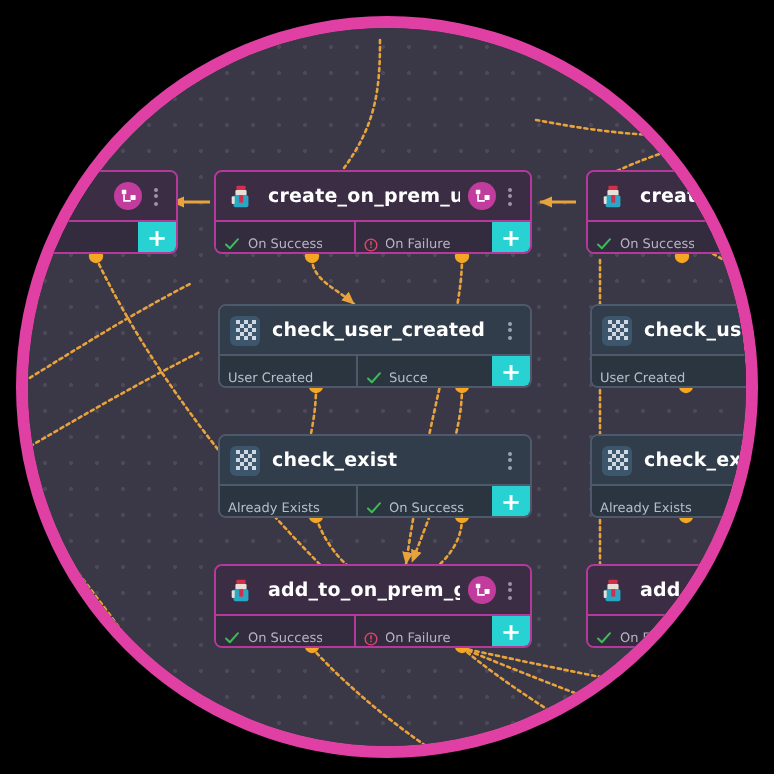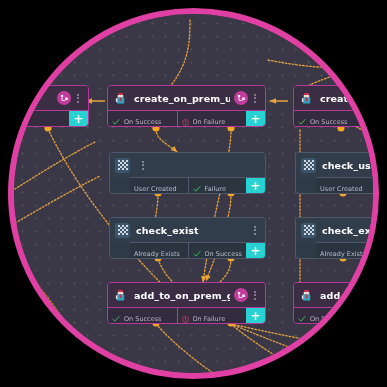--- a/index.html
+++ b/index.html
@@ -50,21 +50,21 @@
 
   .badge{width:14px;height:14px;border-radius:50%;background:#c13c9c;flex:0 0 auto;
          display:flex;align-items:center;justify-content:center;margin-left:4px;}
   .kebab{width:10px;flex:0 0 auto;display:flex;flex-direction:column;align-items:center;
          gap:1.5px;margin-left:2px;}
   .kebab i{width:2px;height:2px;border-radius:50%;background:#9b93a8;display:block;}
   .node.slate .kebab i{background:#97a3b2;}
 
   .nfoot{display:flex;height:16px;box-sizing:border-box;}
   .node.magenta .nfoot{border-top:1px solid #b5399a;background:#332c3e;}
-  .node.slate   .nfoot{border-top:1px solid #4e5a6b;background:#2b3540;margin-left:20px;}
+  .node.slate   .nfoot{border-top:1px solid #4e5a6b;background:#2b3540;}
 
   .port{display:flex;align-items:flex-end;padding:0 4px;box-sizing:border-box;
         font-size:6.5px;color:#b9b3c4;white-space:nowrap;overflow:hidden;flex:1 1 0;}
   .node.slate .port{color:#b4bfcc;}
   .port + .port{border-left:1px solid #b5399a;}
   .node.slate .port + .port{border-left:1px solid #4e5a6b;}
   .port .pico{flex:0 0 auto;margin-right:4px;display:flex;align-items:center;}
   .port .ptxt{overflow:hidden;text-overflow:clip;}
 
   .plus{width:19px;flex:0 0 auto;background:#28d2d2;display:flex;align-items:center;
@@ -238,37 +238,38 @@
                   <rect x="4" y="4" width="2" height="2"></rect>
                   <rect x="8" y="4" width="2" height="2"></rect>
                 <rect x="2" y="6" width="2" height="2"></rect>
                   <rect x="6" y="6" width="2" height="2"></rect>
                 <rect x="0" y="8" width="2" height="2"></rect>
                   <rect x="4" y="8" width="2" height="2"></rect>
                   <rect x="8" y="8" width="2" height="2"></rect>
               </g>
             </svg>
           </div>
+          <div class="ntitle">check_user_created</div>
           <div class="kebab">
               <i></i>
               <i></i>
               <i></i>
             </div>
         </div>
         <div class="nfoot">
           <div class="port">
             <span class="ptxt">User Created</span>
           </div>
           <div class="port">
             <span class="pico">
               <svg width="8" height="8" viewBox="0 0 12 12">
                   <path d="M1.5 6.4 L4.4 9.2 L10.5 2.4" fill="none" stroke="#3fb95a" stroke-width="1.5" stroke-linecap="round" stroke-linejoin="round"></path>
                 </svg>
             </span>
-            <span class="ptxt">Failure</span>
+            <span class="ptxt">Succe</span>
           </div>
           <div class="plus">+</div>
         </div>
       </div>
 
       <div class="node slate" style="left:109px;top:217px;width:155px;">
         <div class="nhead">
           <div class="nicon grid">
             <svg width="10" height="10" viewBox="0 0 10 10">
               <g fill="#cfd8e2">

